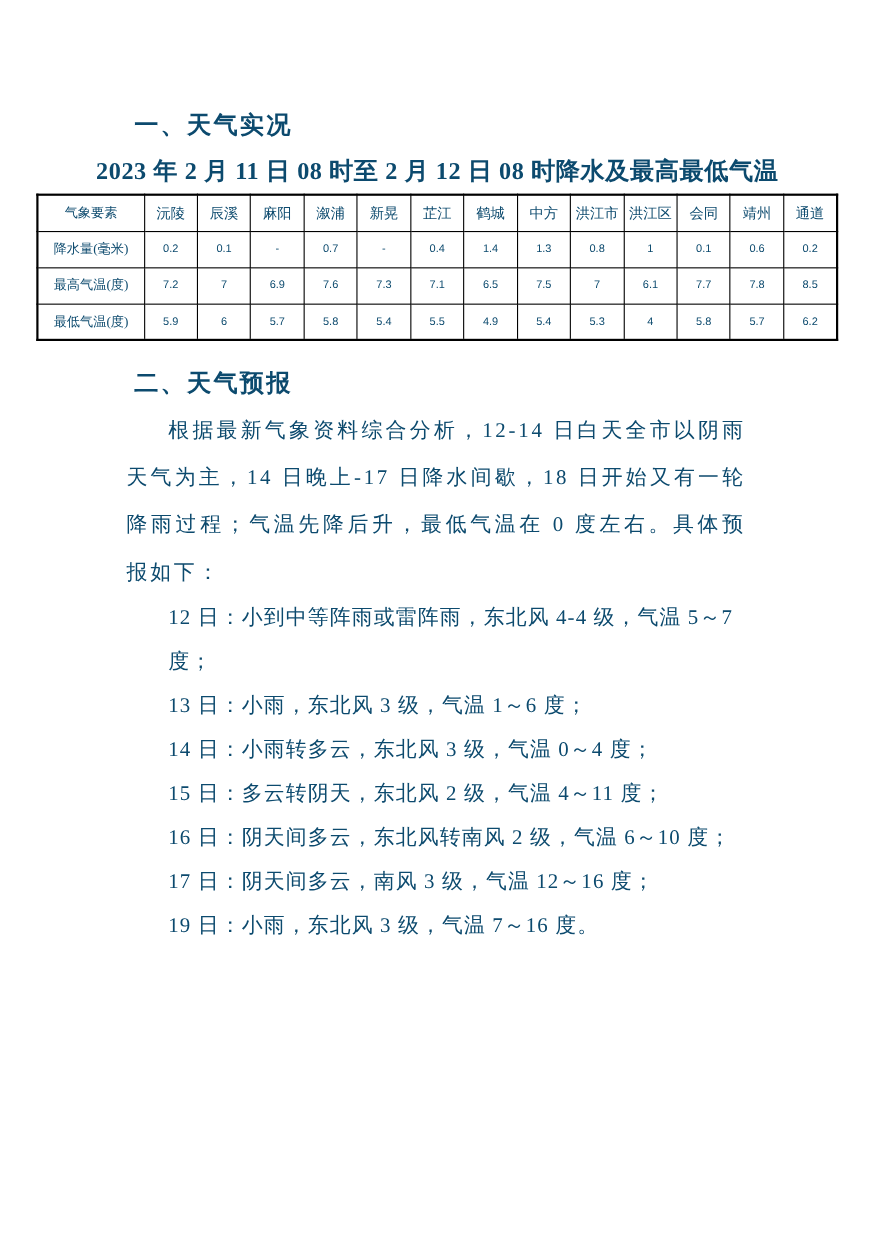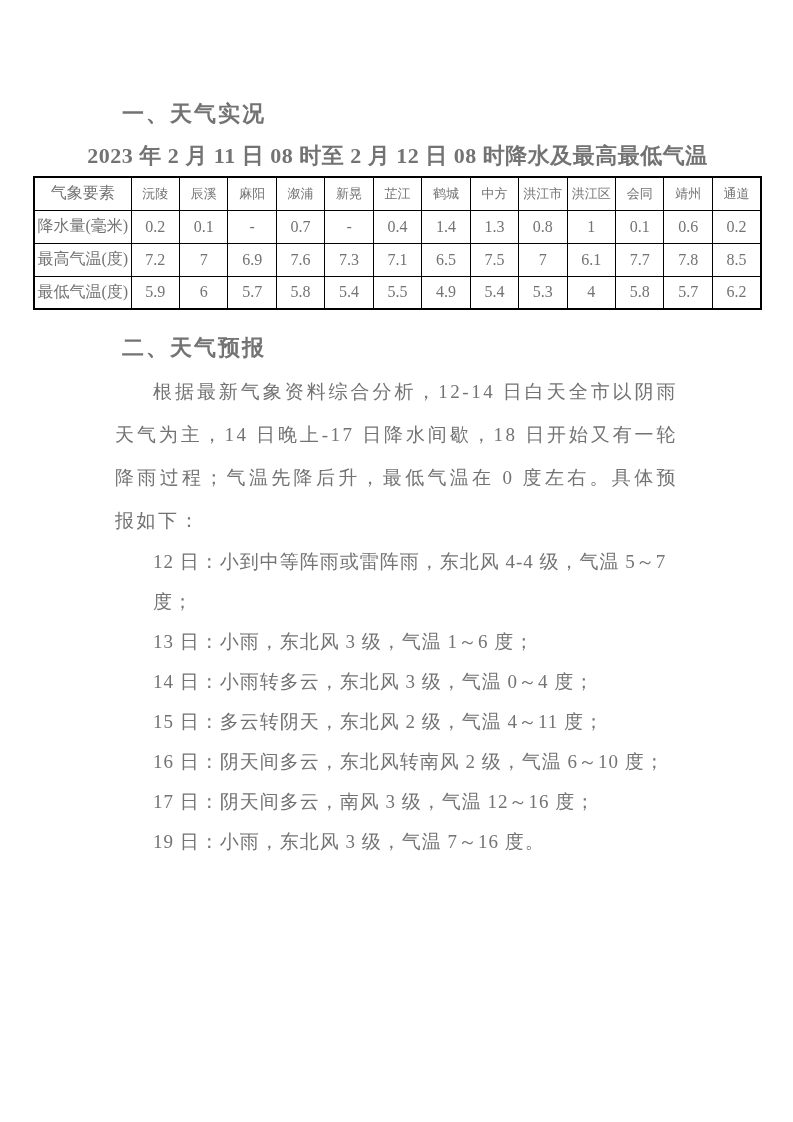--- a/index.html
+++ b/index.html
@@ -1,19 +1,19 @@
 <!DOCTYPE html>
 <html><head>
 <meta charset="utf-8">
 <style>
   * { box-sizing: border-box; }
   html, body { margin: 0; padding: 0; background: #ffffff; }
   .page {
     width: 793px; height: 1122px;
-    background: #ffffff; color: #737373;
+    background: #ffffff; color: #0c4a6e;
     font-family: "Liberation Serif", serif;
     padding: 100px 115px 0 115px;
     position: relative; overflow: hidden;
   }
   h1.sec, h2.sec {
     font-size: 22px; font-weight: 700;
     margin: 0 0 0 7px; line-height: 28px;
     letter-spacing: 2px;
     font-family: "Liberation Serif", serif;
   }
@@ -28,24 +28,24 @@
     border-collapse: collapse; table-layout: fixed;
     border: 2px solid #000;
   }
   table.weather th, table.weather td {
     border: 1px solid #000;
     height: 33px; padding: 0;
     text-align: center; vertical-align: middle;
     font-weight: 400;
   }
   table.weather th { font-size: 13px; }
-  table.weather .label-col { width: 97px; font-size: 16px; }
+  table.weather .label-col { width: 97px; font-size: 12px; }
   table.weather td.num {
-    font-size: 16px;
-    font-family: Liberation Serif, serif;
+    font-size: 10px;
+    font-family: Liberation Sans, sans-serif;
   }
   p.intro {
     margin: 8px 0 0 0;
     font-size: 19px; line-height: 43px;
     text-align: justify; text-indent: 2em;
     letter-spacing: 2.5px;
   }
   .forecast-line {
     padding-left: 38px;
     font-size: 19px; line-height: 40px;

